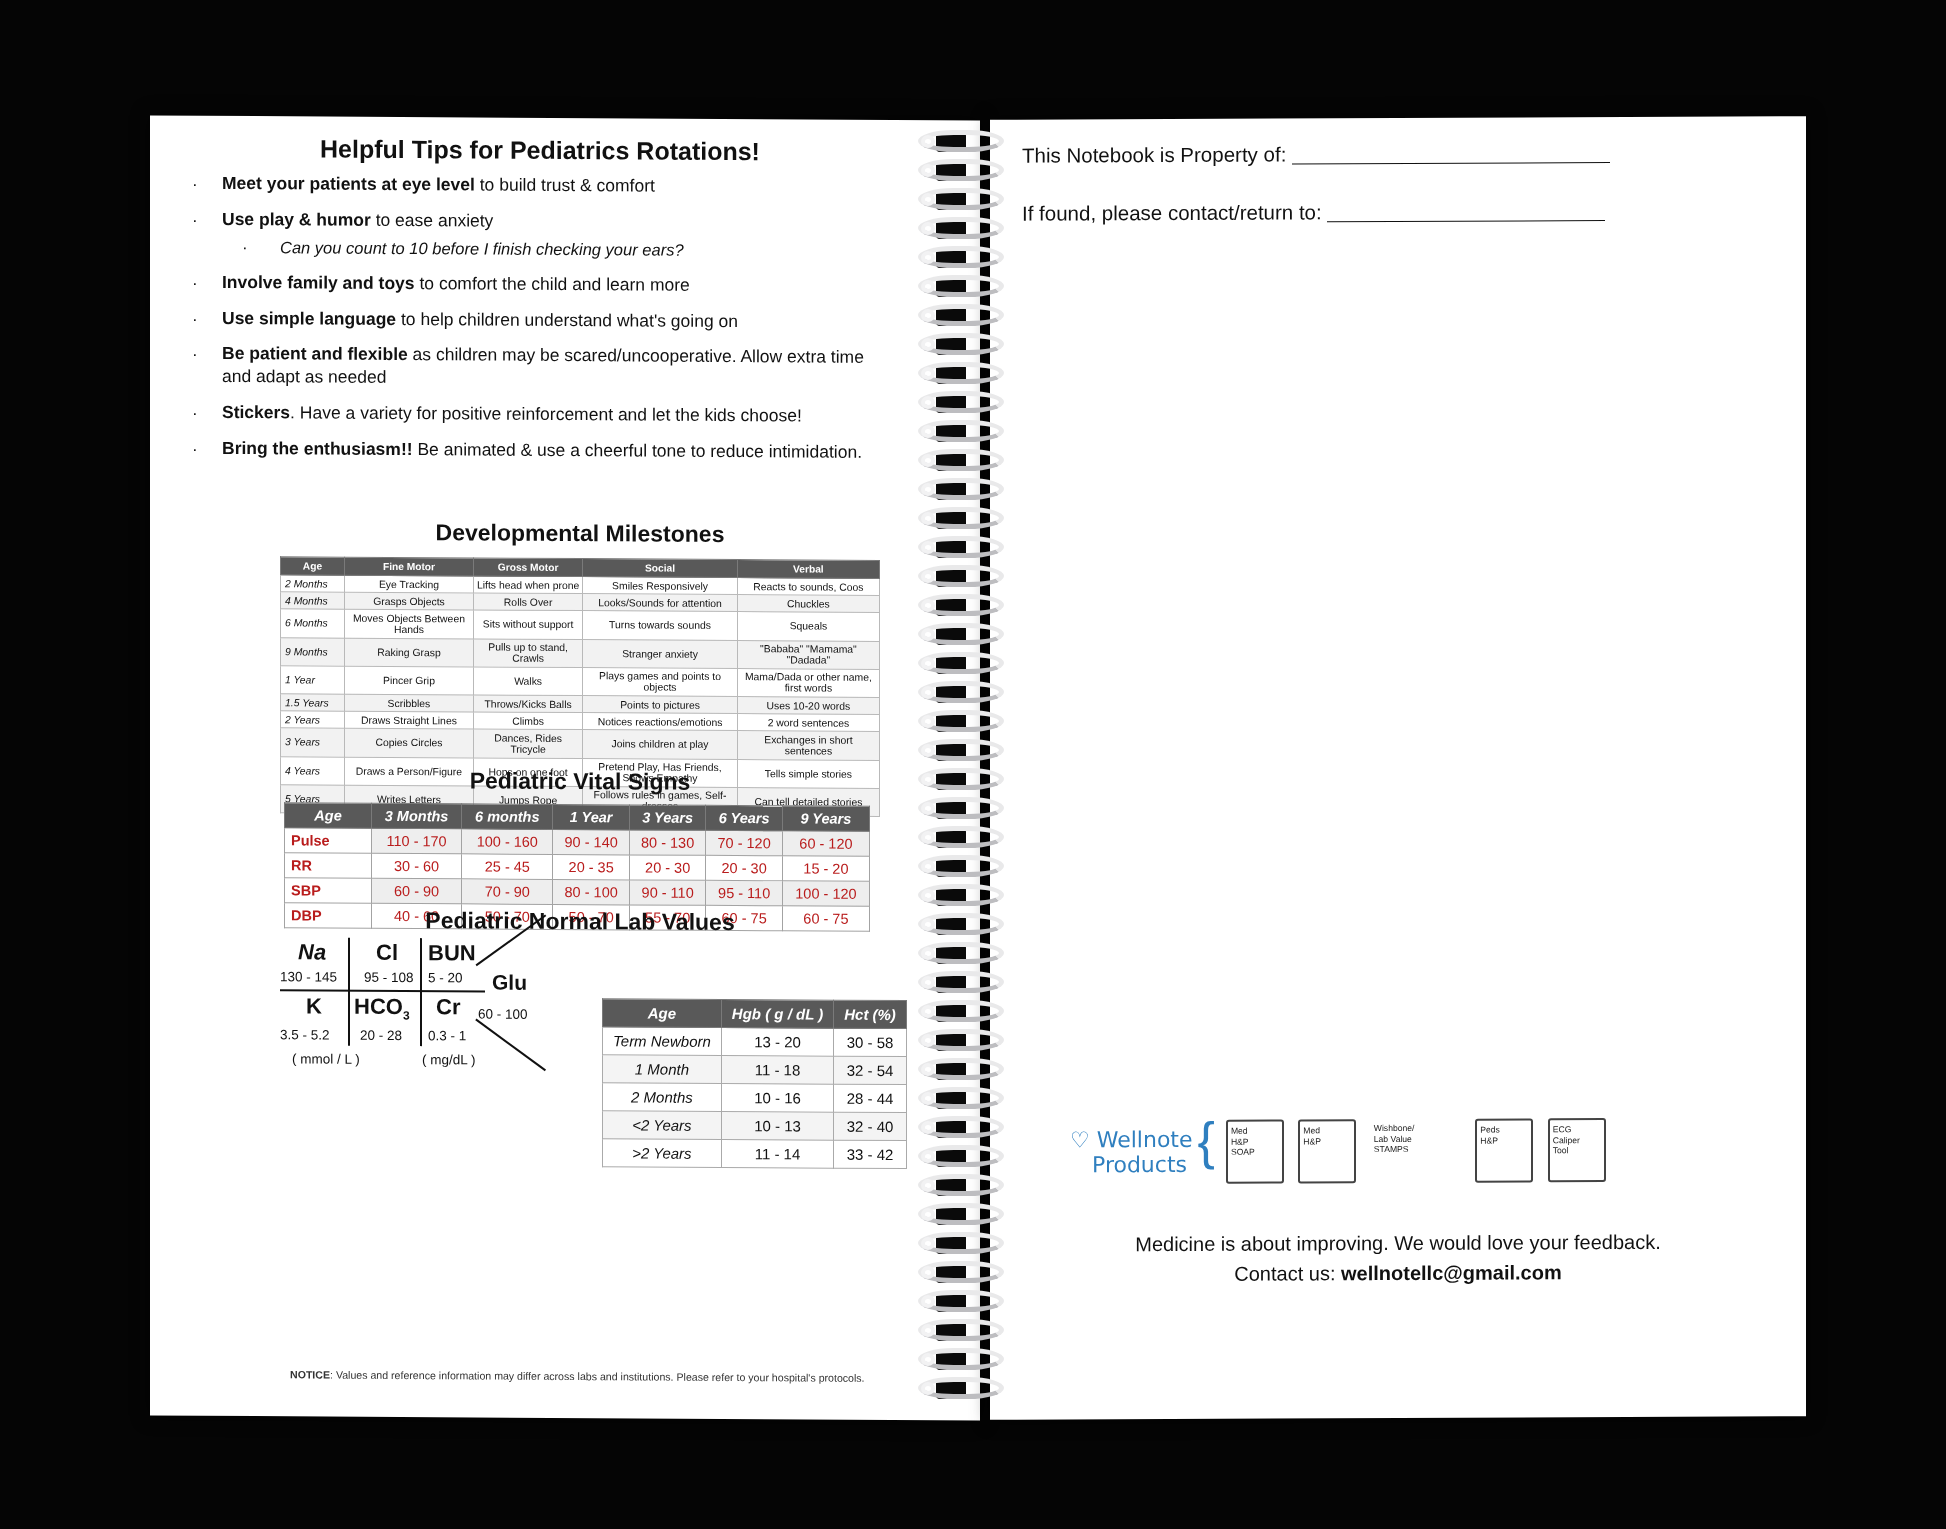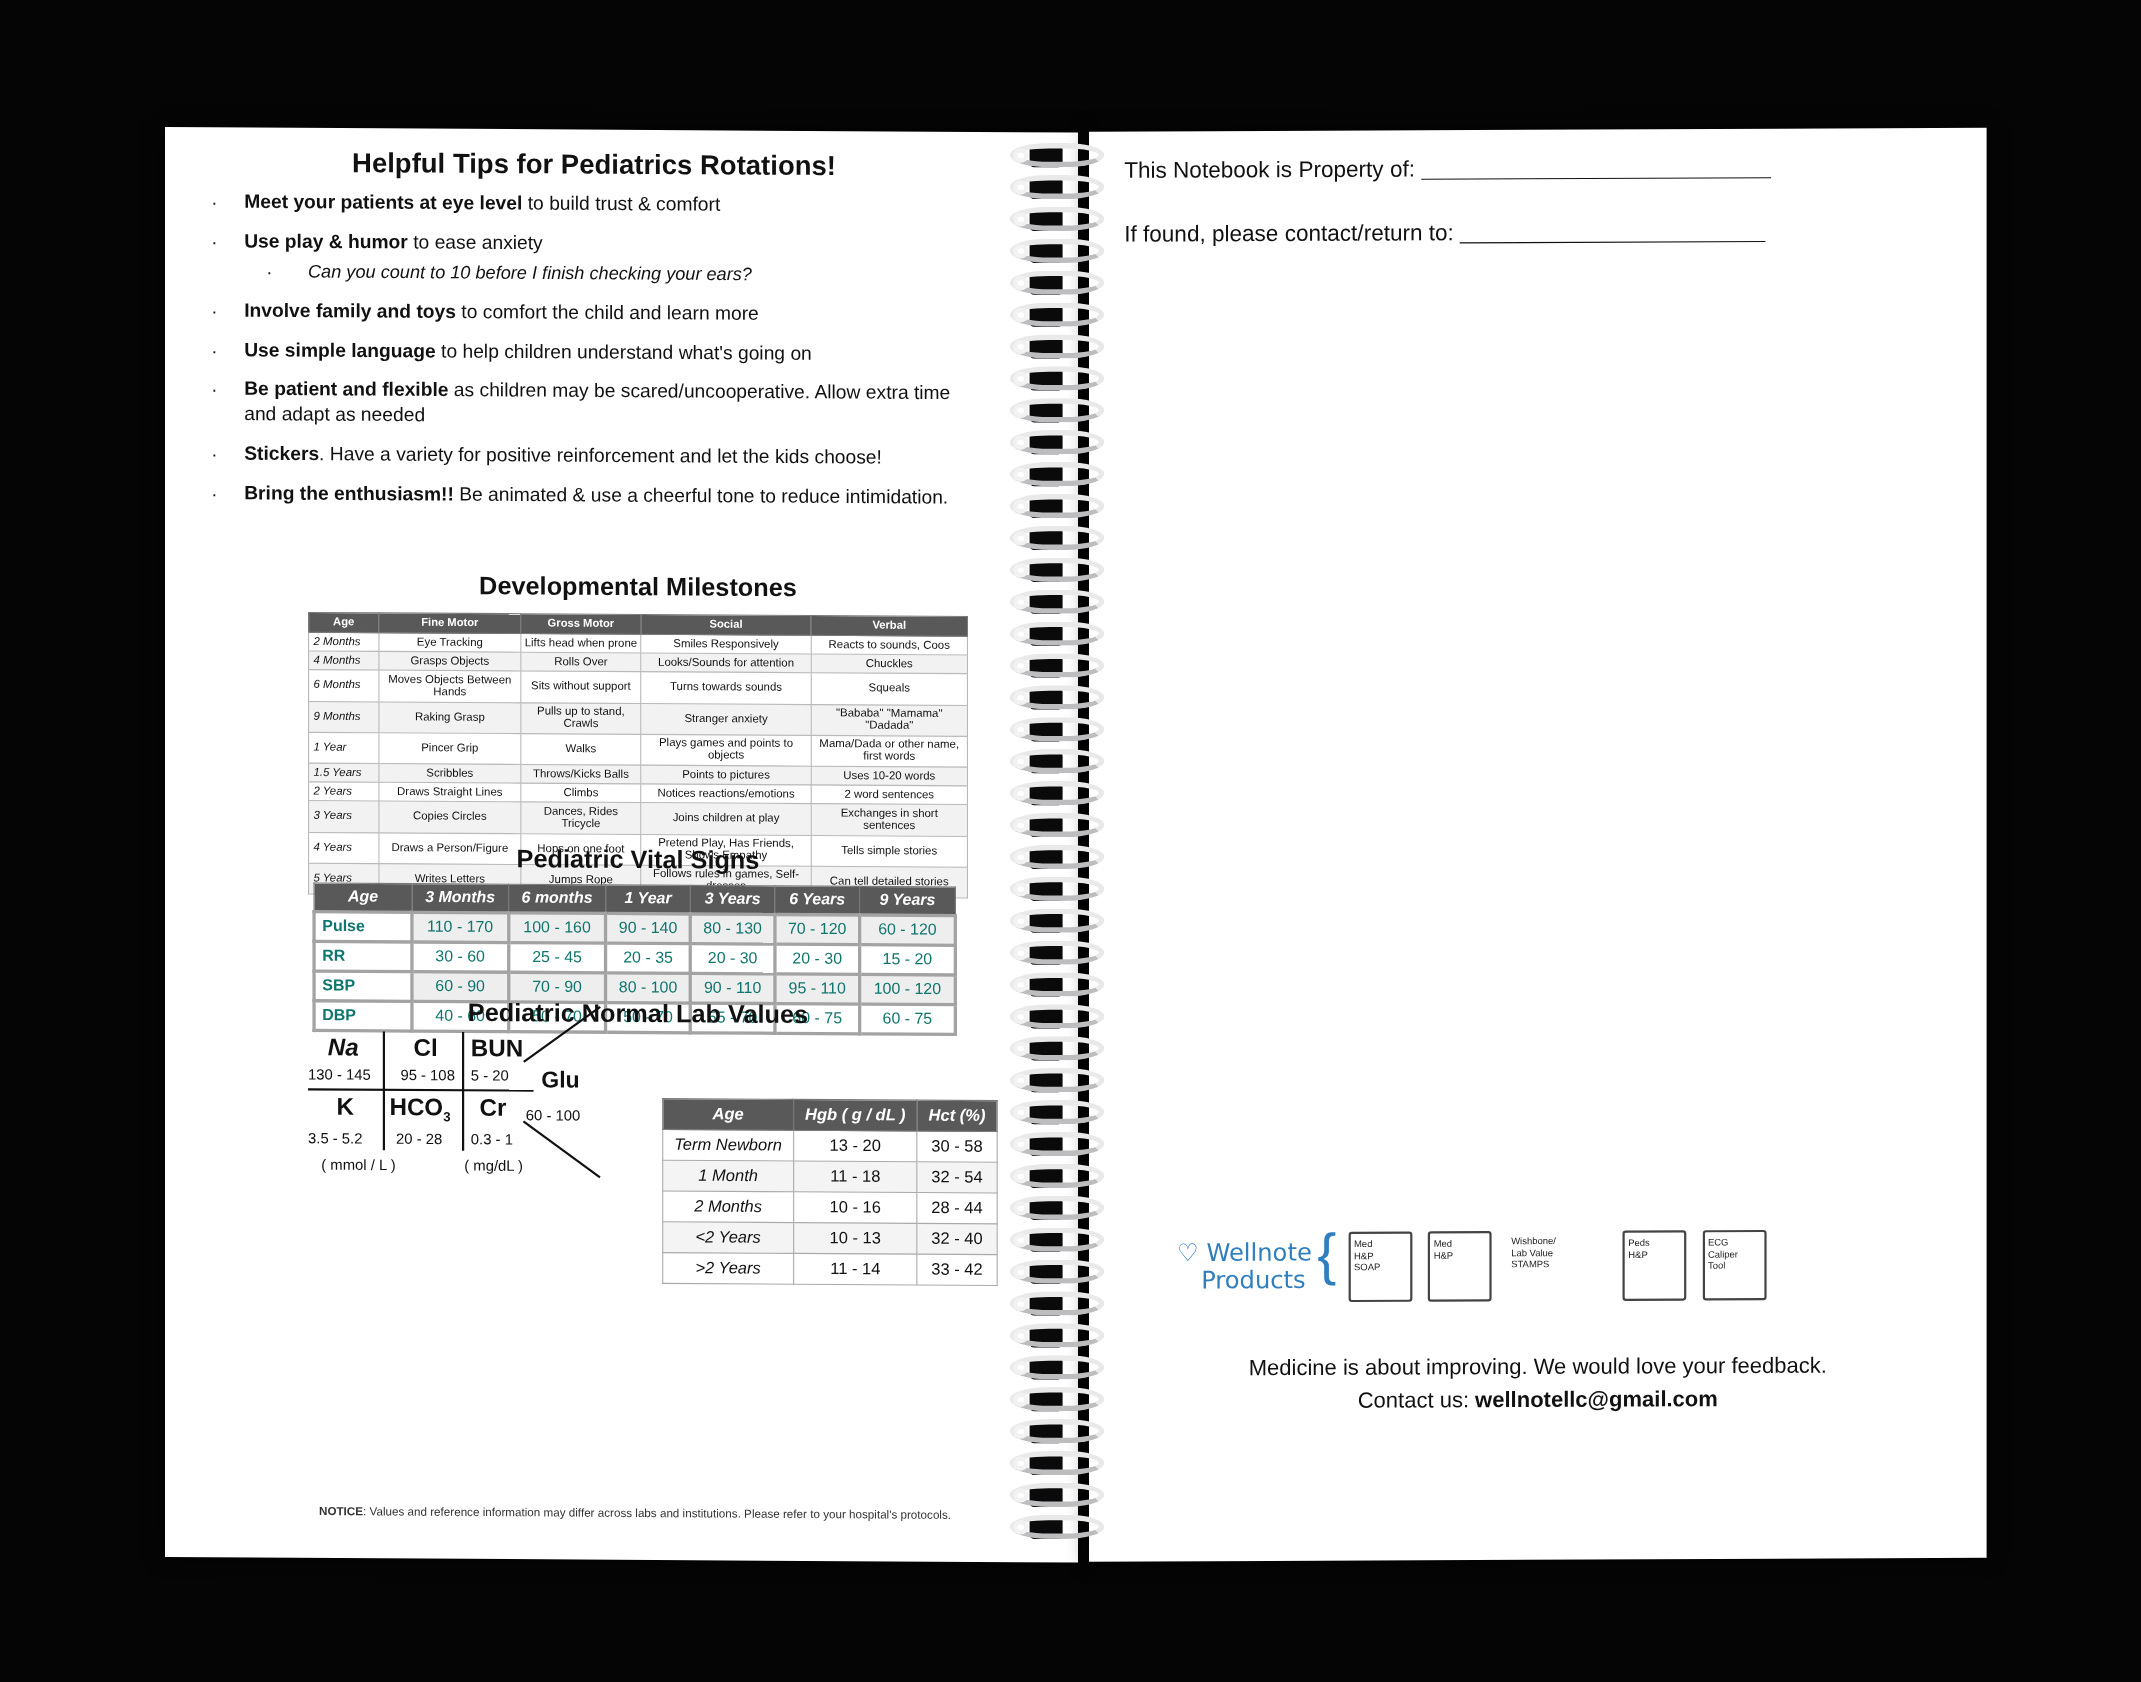--- a/index.html
+++ b/index.html
@@ -44,21 +44,21 @@
   
   table{border-collapse:collapse;}
   .tbl-dm{position:absolute;left:130px;top:440px;width:600px;font-size:10.4px;}
   .tbl-dm th{background:#595959;color:#fff;font-size:10.2px;padding:3px 2px;border:1px solid #7a7a7a;text-align:center;}
   .tbl-dm td{border:1px solid #b9b9b9;padding:2.6px 2px;text-align:center;color:#111;}
   .tbl-dm td.age{font-style:italic;text-align:left;padding-left:4px;width:60px;}
   .tbl-dm tr:nth-child(even) td{background:#f2f2f2;}
 
   .tbl-vs{position:absolute;left:134px;top:686px;width:586px;font-size:14.5px;}
   .tbl-vs th{background:#595959;color:#fff;font-weight:bold;font-style:italic;padding:4px 2px;border:1px solid #7a7a7a;text-align:center;}
-  .tbl-vs td{border:3px solid #a3a3a3;padding:4px 2px;text-align:center;color:#0f766e;}
+  .tbl-vs td{border:1px solid #a3a3a3;padding:4px 2px;text-align:center;color:#b91c1c;}
   .tbl-vs td.rowh{font-weight:bold;text-align:left;padding-left:6px;width:78px;background:#fff;}
   .tbl-vs tr:nth-child(odd) td{background:#eeeeee;}
   .tbl-vs tr:nth-child(odd) td.rowh{background:#fff;}
 
   .tbl-hgb{position:absolute;left:452px;top:880px;font-size:15px;}
   .tbl-hgb th{background:#595959;color:#fff;font-style:italic;font-weight:bold;padding:5px 10px;border:1px solid #7a7a7a;text-align:center;}
   .tbl-hgb td{border:1px solid #aaa;padding:5px 10px;text-align:center;color:#111;}
   .tbl-hgb td.lb{font-style:italic;}
   .tbl-hgb tr:nth-child(even) td{background:#f4f4f4;}
 

